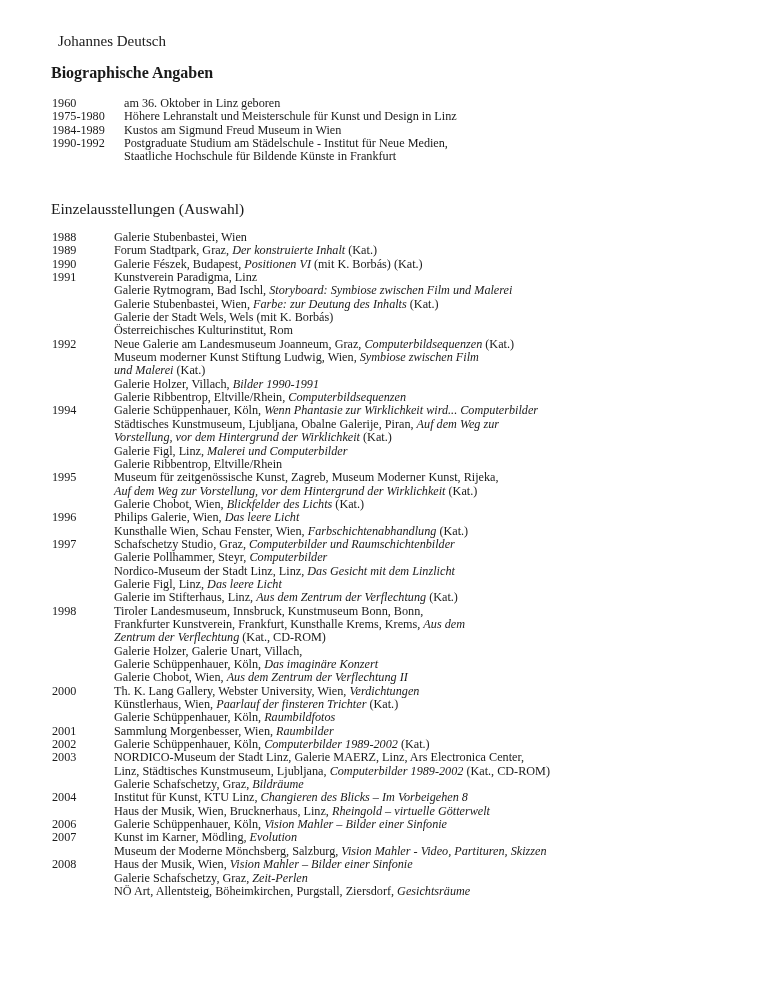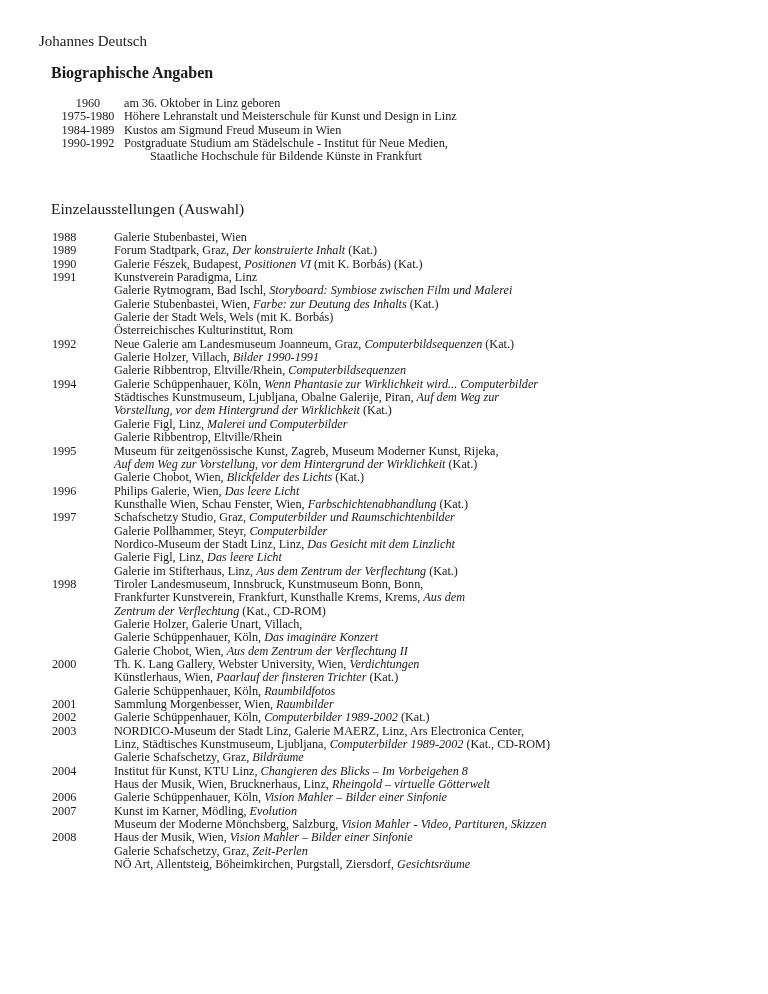--- a/index.html
+++ b/index.html
@@ -1,26 +1,26 @@
 <!DOCTYPE html>
 <html><head>
 <meta charset="utf-8">
 <style>
   html, body { margin: 0; padding: 0; background: #ffffff; }
   body {
     width: 768px; height: 994px; overflow: hidden; position: relative;
     font-family: "Liberation Serif", "DejaVu Serif", serif;
     color: #1a1a1a;
   }
-  .author { position: absolute; left: 39px; top: 33px; font-size: 15px; }
+  .author { position: absolute; left: 58px; top: 33px; font-size: 15px; }
   .h-bio { position: absolute; left: 51px; top: 64px; font-size: 16px; font-weight: bold; }
   .h-ex { position: absolute; left: 51px; top: 200px; font-size: 15.5px; }
   .h-ex b { font-weight: normal; }
   .tbl { position: absolute; left: 52px; font-size: 12.2px; line-height: 13.35px; }
-  .tbl-bio { top: 97px; text-align: center; }
+  .tbl-bio { top: 97px; }
   .tbl-ex { top: 231px; }
   .row { display: flex; }
   .yr { flex: 0 0 auto; }
   .tbl-bio .yr { width: 72px; }
   .tbl-ex .yr { width: 62px; }
   .txt { white-space: nowrap; }
   .txt i { font-style: italic; }
 </style>
 </head>
 <body>
@@ -106,20 +106,24 @@
       </div>
     </div>
     <div class="row">
       <div class="yr">1992</div>
       <div class="txt">
         <div><span>Neue Galerie am Landesmuseum Joanneum, Graz, </span><i>Computerbildsequenzen</i><span> (Kat.)</span></div>
       </div>
     </div>
     <div class="row">
       <div class="yr"></div>
+      <div class="txt">
+        <div><span>Museum moderner Kunst Stiftung Ludwig, Wien, </span><i>Symbiose zwischen Film</i></div>
+        <div><i>und Malerei</i><span> (Kat.)</span></div>
+      </div>
     </div>
     <div class="row">
       <div class="yr"></div>
       <div class="txt">
         <div><span>Galerie Holzer, Villach, </span><i>Bilder 1990-1991</i></div>
       </div>
     </div>
     <div class="row">
       <div class="yr"></div>
       <div class="txt">

